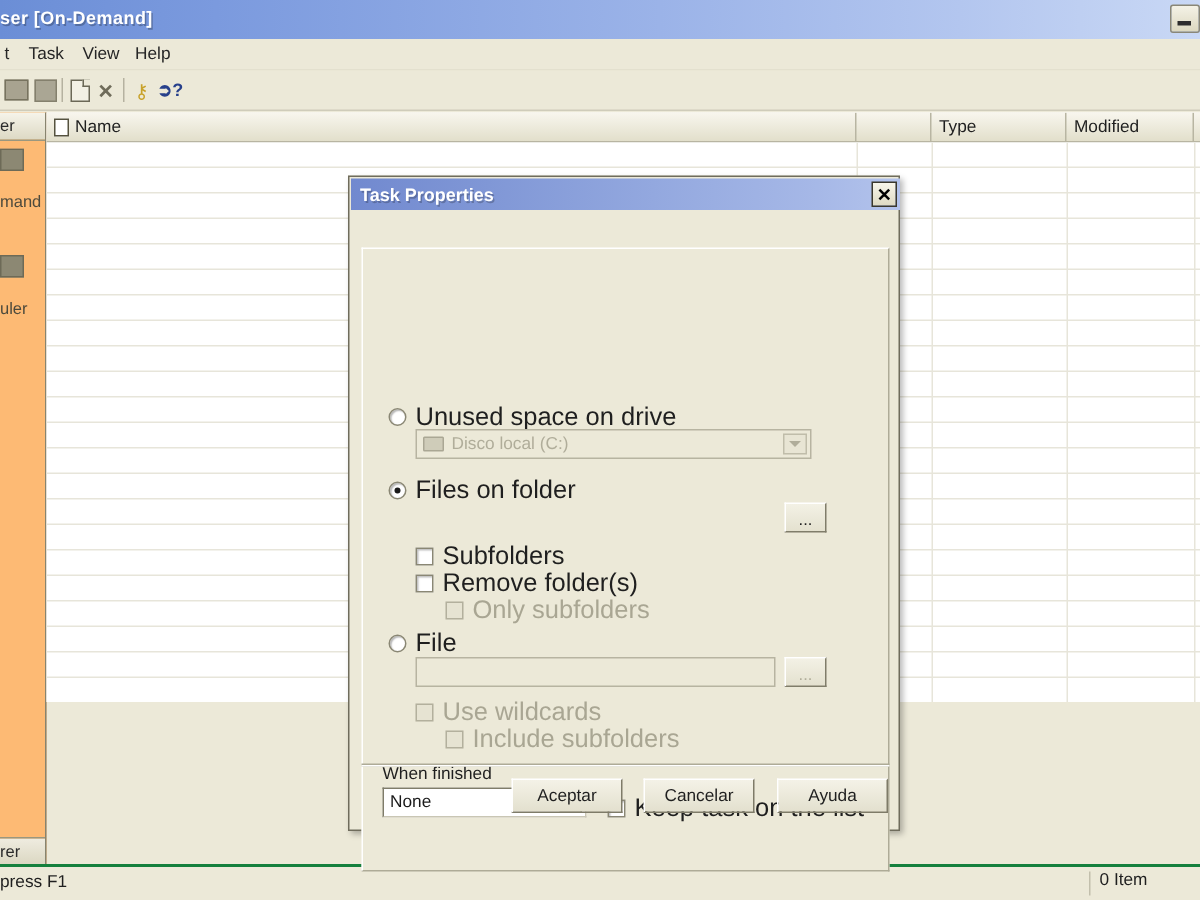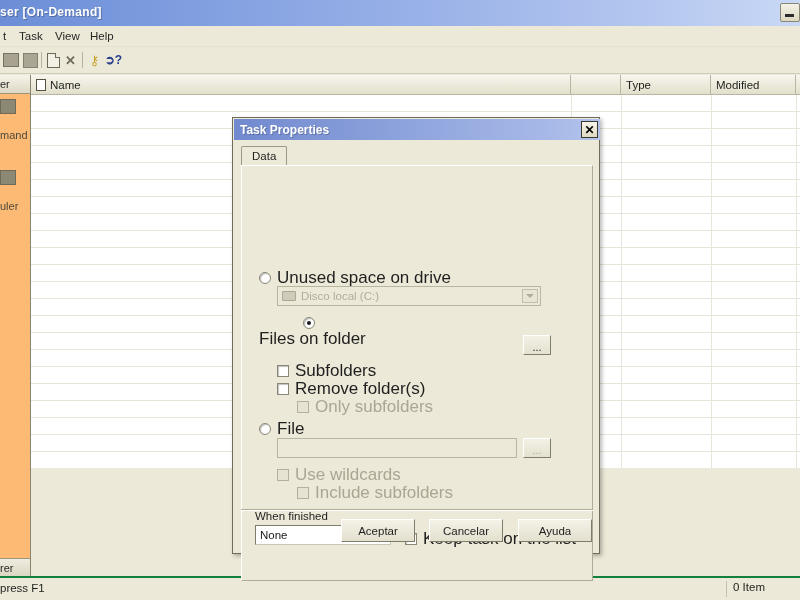--- a/index.html
+++ b/index.html
@@ -633,39 +633,36 @@
   </div>
 </div>
 
 <div id="dialog">
 
   <div class="dlg-titlebar">
     <div class="dlg-title-text">Task Properties</div>
     <div class="dlg-close">✕</div>
   </div>
 
-  <div class="tabstrip">
-    <div class="tab">Data</div>
-  </div>
 
   <div class="group-box"></div>
 
   <div class="radio-row" style="left:26px; top:150px;">
     <span class="radio-mark"></span>
     <span class="ctl-label">Unused space on drive</span>
   </div>
   <div class="combo disabled" style="left:44px; top:168px; width:264px; height:20px;">
     <span class="drive-glyph"></span>
     <span>Disco local (C:)</span>
     <span class="combo-arrow">
         <span class="tri"></span>
       </span>
   </div>
 
-  <div class="radio-row" style="left:26px; top:199px;flex-direction:column;">
+  <div class="radio-row" style="left:26px; top:199px;">
     <span class="radio-mark checked"></span>
     <span class="ctl-label">Files on folder</span>
   </div>
   <div class="browse-btn" style="left:290px; top:217px; width:28px; height:20px;">...</div>
 
   <div class="check-row" style="left:44px; top:243px;">
     <span class="check-mark"></span>
     <span class="ctl-label">Subfolders</span>
   </div>
   <div class="check-row" style="left:44px; top:261px;">

